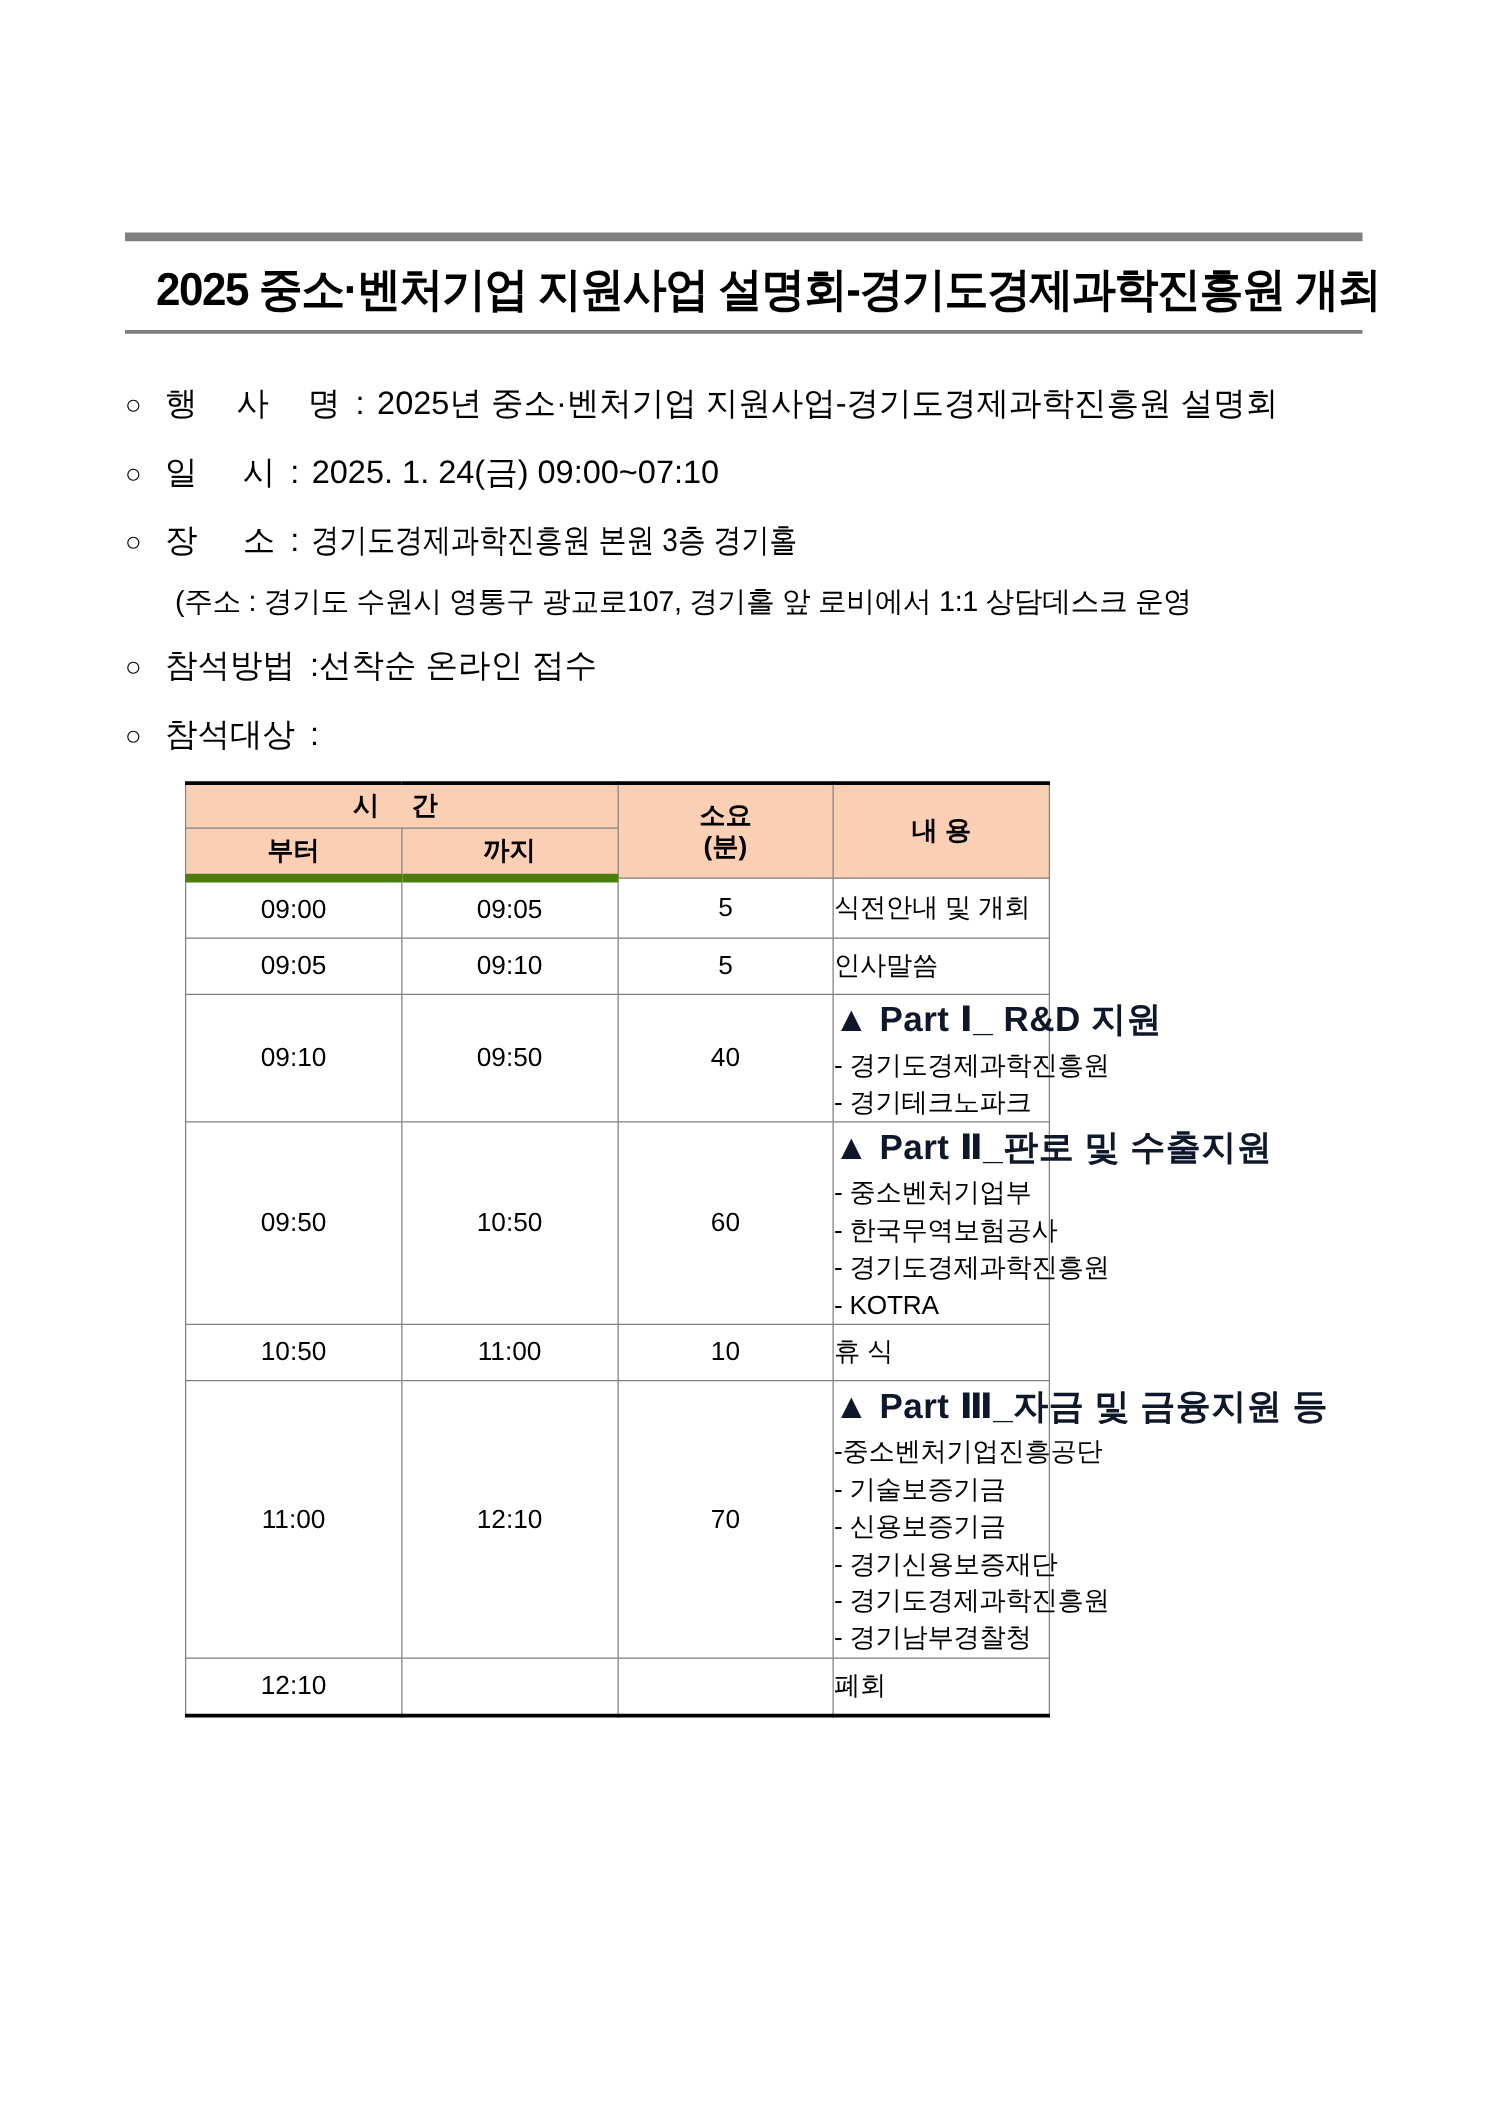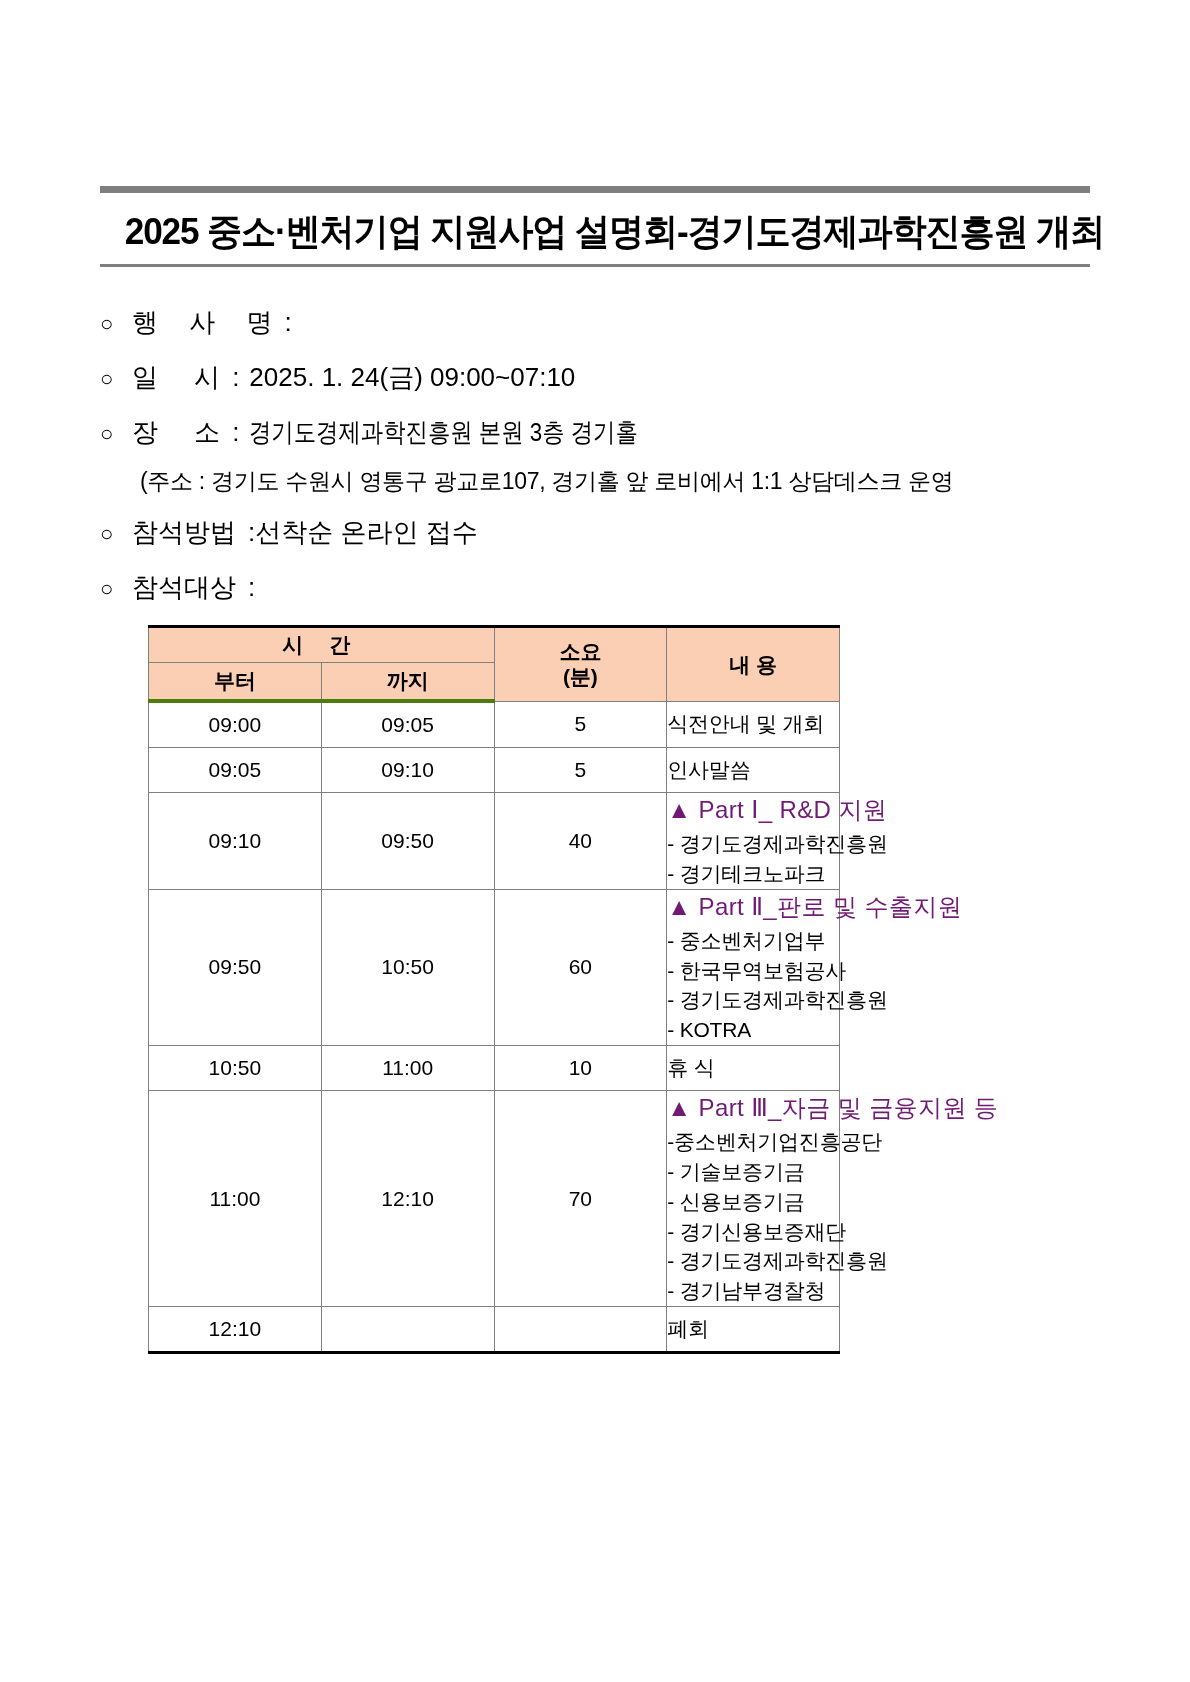--- a/index.html
+++ b/index.html
@@ -132,55 +132,56 @@
   }
   td.col-content {
     text-align: left;
     padding: 9px 0 9px 16px;
     line-height: 1.42;
     font-size: 21px;
   }
   .row-simple td { height: 44px; border-radius: 21px; }
 
   .part-head {
-    color: #701a75;
-    font-weight: normal;
-    font-size: 24px;
+    color: #0f172a;
+    font-weight: bold;
+    font-size: 28px;
     letter-spacing: 0.4px;
     margin-bottom: 2px;
     white-space: nowrap;
   }
   .sub-item {
     font-size: 21px;
     white-space: nowrap;
     letter-spacing: -0.2px;
   }
 
   
   table.schedule {
     border-top: 3px solid #000;
     border-bottom: 3px solid #000;
   }
-  table.schedule thead tr:last-child th { border-bottom: 4px solid #4d7c0f; }
+  table.schedule thead tr:last-child th { border-bottom: 7px solid #4d7c0f; }
 </style>
 </head>
 <body>
 
 <div class="page">
 
   <div class="title-rule-top"></div>
   <div class="doc-title">2025 중소·벤처기업 지원사업 설명회-경기도경제과학진흥원 개최</div>
   <div class="title-rule-bottom"></div>
 
   <div class="info-list">
 
     <div class="info-row">
       <span class="bullet-mark">○</span>
       <span class="info-label label-spaced">행 사 명</span>
       <span class="info-sep">:</span>
+      <span class="info-value" style="margin-left:10px">2025년 중소·벤처기업 지원사업-경기도경제과학진흥원 설명회</span>
     </div>
 
     <div class="info-row">
       <span class="bullet-mark">○</span>
       <span class="info-label" style="white-space:pre">일     시</span>
       <span class="info-sep" style="margin-left:12px">:</span>
       <span class="info-value" style="margin-left:10px">2025. 1. 24(금) 09:00~07:10</span>
     </div>
 
     <div class="info-row">

